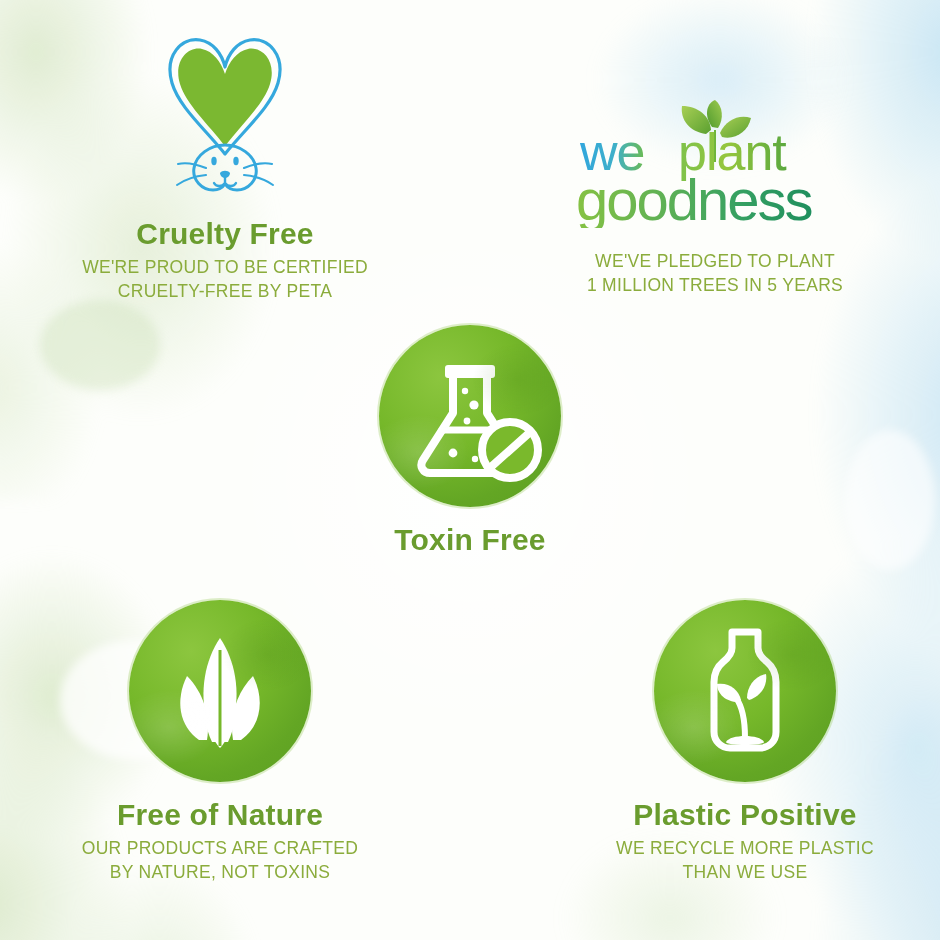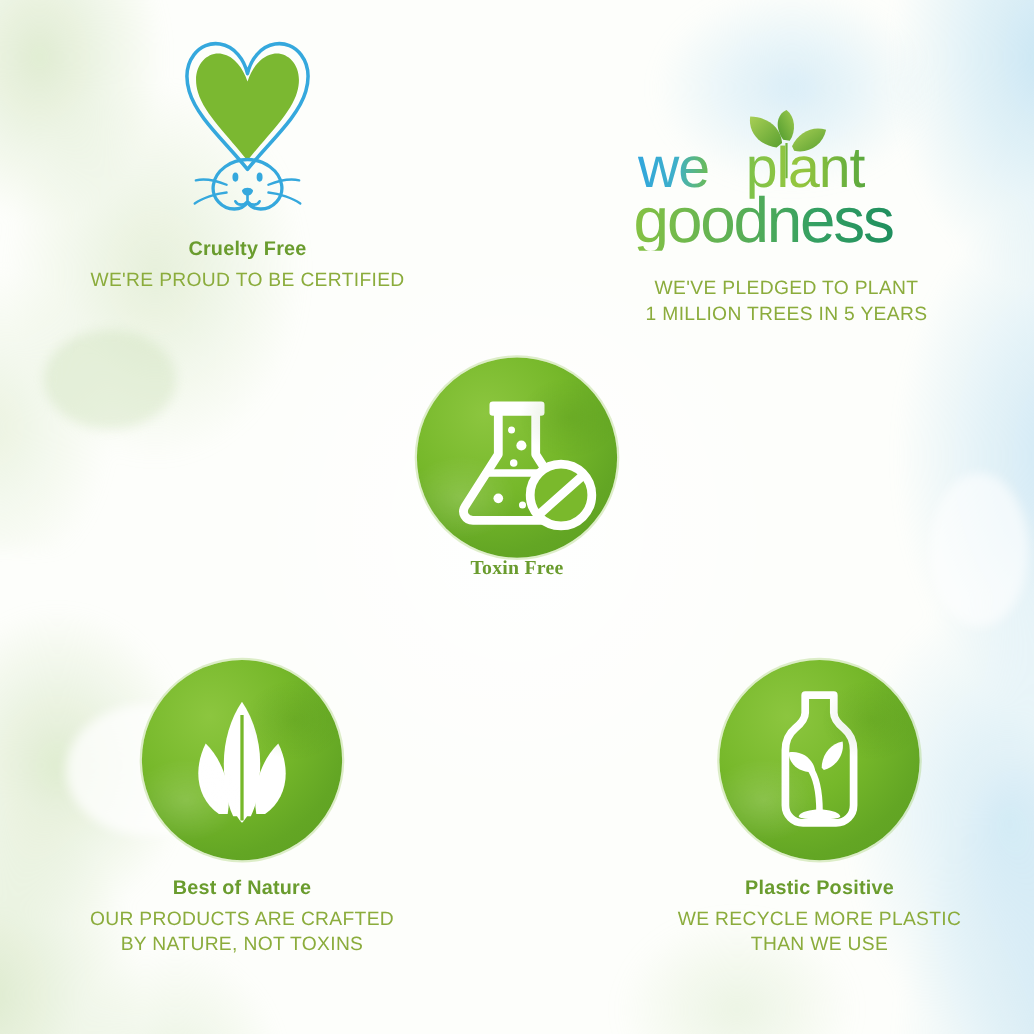--- a/index.html
+++ b/index.html
@@ -54,21 +54,21 @@
   }
   .wash-center-clear{
     position:absolute;left:120px;top:120px;width:700px;height:720px;
     background:radial-gradient(ellipse 360px 380px at 50% 50%, rgba(255,255,255,.92), rgba(255,255,255,0) 70%);
   }
   .wash-speck{position:absolute;border-radius:50%;filter:blur(5px);}
 
   
   .block{position:absolute;text-align:center;}
   .badge-title{
-    font-size:18px;font-weight:bold;color:#6a9c2e;
+    font-size:30px;font-weight:bold;color:#6a9c2e;
     letter-spacing:.2px;line-height:1.1;margin:0;
   }
   .badge-desc{
     font-size:17.5px;font-weight:normal;color:#8bac3c;
     letter-spacing:.3px;line-height:1.35;margin:6px 0 0 0;
     text-transform:uppercase;
   }
   .badge-desc .lc{text-transform:none;}
 
   
@@ -138,20 +138,21 @@
         <path d="M56 147 C 46 148, 34 152, 27 157" fill="none" stroke="#35a8dd" stroke-width="2.1" stroke-linecap="round"></path>
 
         <path d="M94 140 C 104 136, 114 134, 122 136" fill="none" stroke="#35a8dd" stroke-width="2.1" stroke-linecap="round"></path>
         <path d="M94 147 C 104 148, 116 152, 123 157" fill="none" stroke="#35a8dd" stroke-width="2.1" stroke-linecap="round"></path>
       </svg>
     </div>
 
     <p class="badge-title" style="margin-top:14px;">Cruelty Free</p>
     <p class="badge-desc">
       <span>WE'RE PROUD TO BE CERTIFIED</span><br>
+      <span>CRUELTY-FREE BY PETA</span>
     </p>
   </div>
 
   <div class="block" style="left:510px;top:100px;width:410px;">
 
     <div style="width:282px;height:128px;margin:0 auto;position:relative;text-align:center;">
       <svg viewBox="0 0 282 128" width="282" height="128" aria-hidden="true">
         <defs>
           <linearGradient id="gradWe" x1="0" y1="0" x2="1" y2="0">
             <stop offset="0%" stop-color="#31a6dd"></stop>
@@ -220,21 +221,21 @@
         <circle cx="88" cy="96" r="3.4" fill="#ffffff"></circle>
         <circle cx="74" cy="128" r="4.4" fill="#ffffff"></circle>
         <circle cx="96" cy="134" r="3.2" fill="#ffffff"></circle>
 
         <circle cx="131" cy="125" r="28" fill="#7ab92c"></circle>
         <circle cx="131" cy="125" r="28" fill="none" stroke="#ffffff" stroke-width="8"></circle>
         <path d="M113 141 L149 109" stroke="#ffffff" stroke-width="8" stroke-linecap="round"></path>
       </svg>
     </div>
 
-    <p class="badge-title" style="margin-top:0;font-family:Liberation Serif, serif;">Toxin Free</p>
+    <p class="badge-title" style="margin-top:16px;">Toxin Free</p>
   </div>
 
   <div class="block" style="left:15px;top:600px;width:410px;">
 
     <div class="wc-circle" style="width:182px;height:182px;margin:0 auto;">
       <svg viewBox="0 0 182 182" aria-hidden="true">
 
         <path d="M70 140 C 50 126, 46 100, 58 76 C 74 92, 82 116, 78 140 Z" fill="#ffffff"></path>
 
         <path d="M112 140 C 132 126, 136 100, 124 76 C 108 92, 100 116, 104 140 Z" fill="#ffffff"></path>
@@ -242,21 +243,21 @@
         <path d="M91 38 C 106 60, 112 92, 104 122 C 99 138, 94 145, 91 148
                  C 88 145, 83 138, 78 122 C 70 92, 76 60, 91 38 Z" fill="#ffffff"></path>
 
         <path d="M91 50 L91 146" stroke="#76b82a" stroke-width="3" fill="none"></path>
 
         <path d="M83 142 C 76 128, 74 110, 80 96 C 88 110, 90 128, 88 142 Z" fill="#ffffff"></path>
         <path d="M99 142 C 106 128, 108 110, 102 96 C 94 110, 92 128, 94 142 Z" fill="#ffffff"></path>
       </svg>
     </div>
 
-    <p class="badge-title" style="margin-top:16px;">Best of Nature</p>
+    <p class="badge-title" style="margin-top:16px;">Free of Nature</p>
     <p class="badge-desc">
       <span>OUR PRODUCTS ARE CRAFTED</span><br>
       <span>BY NATURE, NOT TOXINS</span>
     </p>
   </div>
 
   <div class="block" style="left:540px;top:600px;width:410px;">
 
     <div class="wc-circle" style="width:182px;height:182px;margin:0 auto;">
       <svg viewBox="0 0 182 182" aria-hidden="true">

